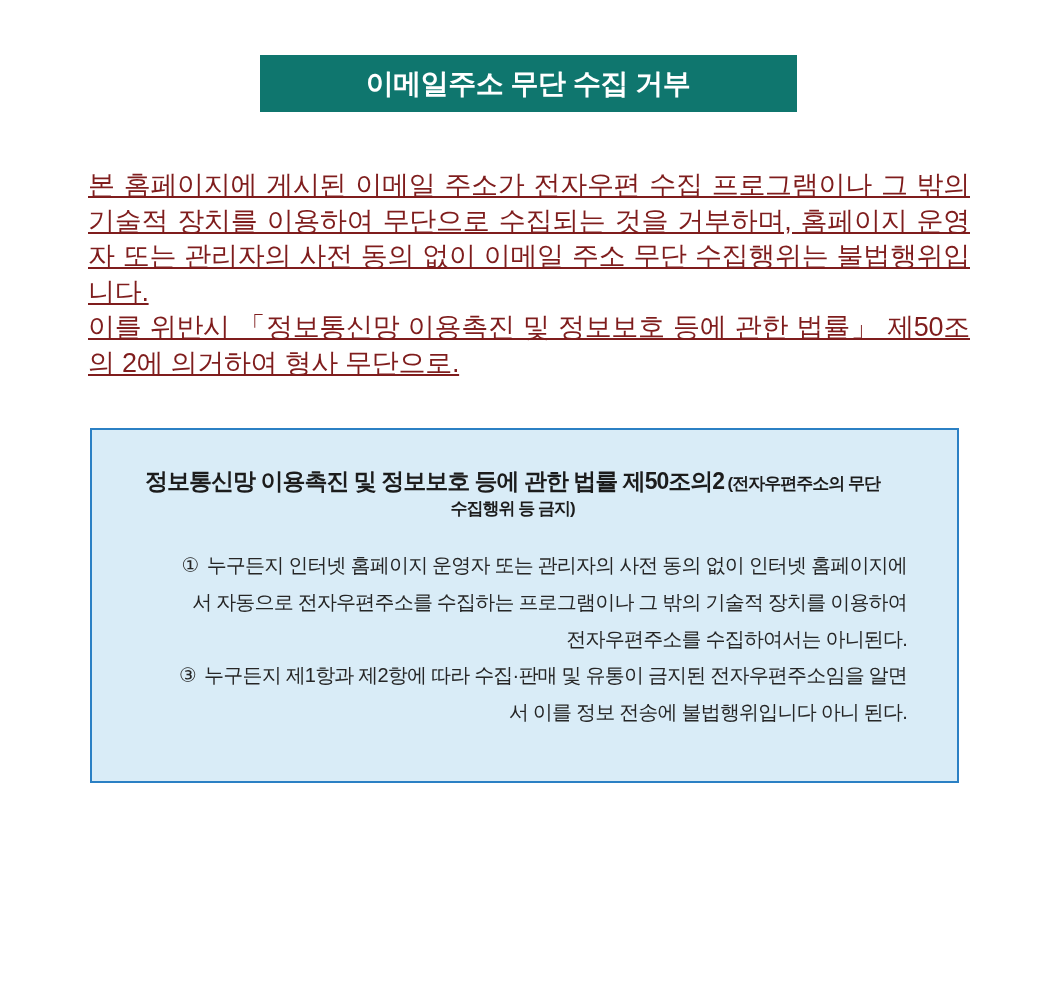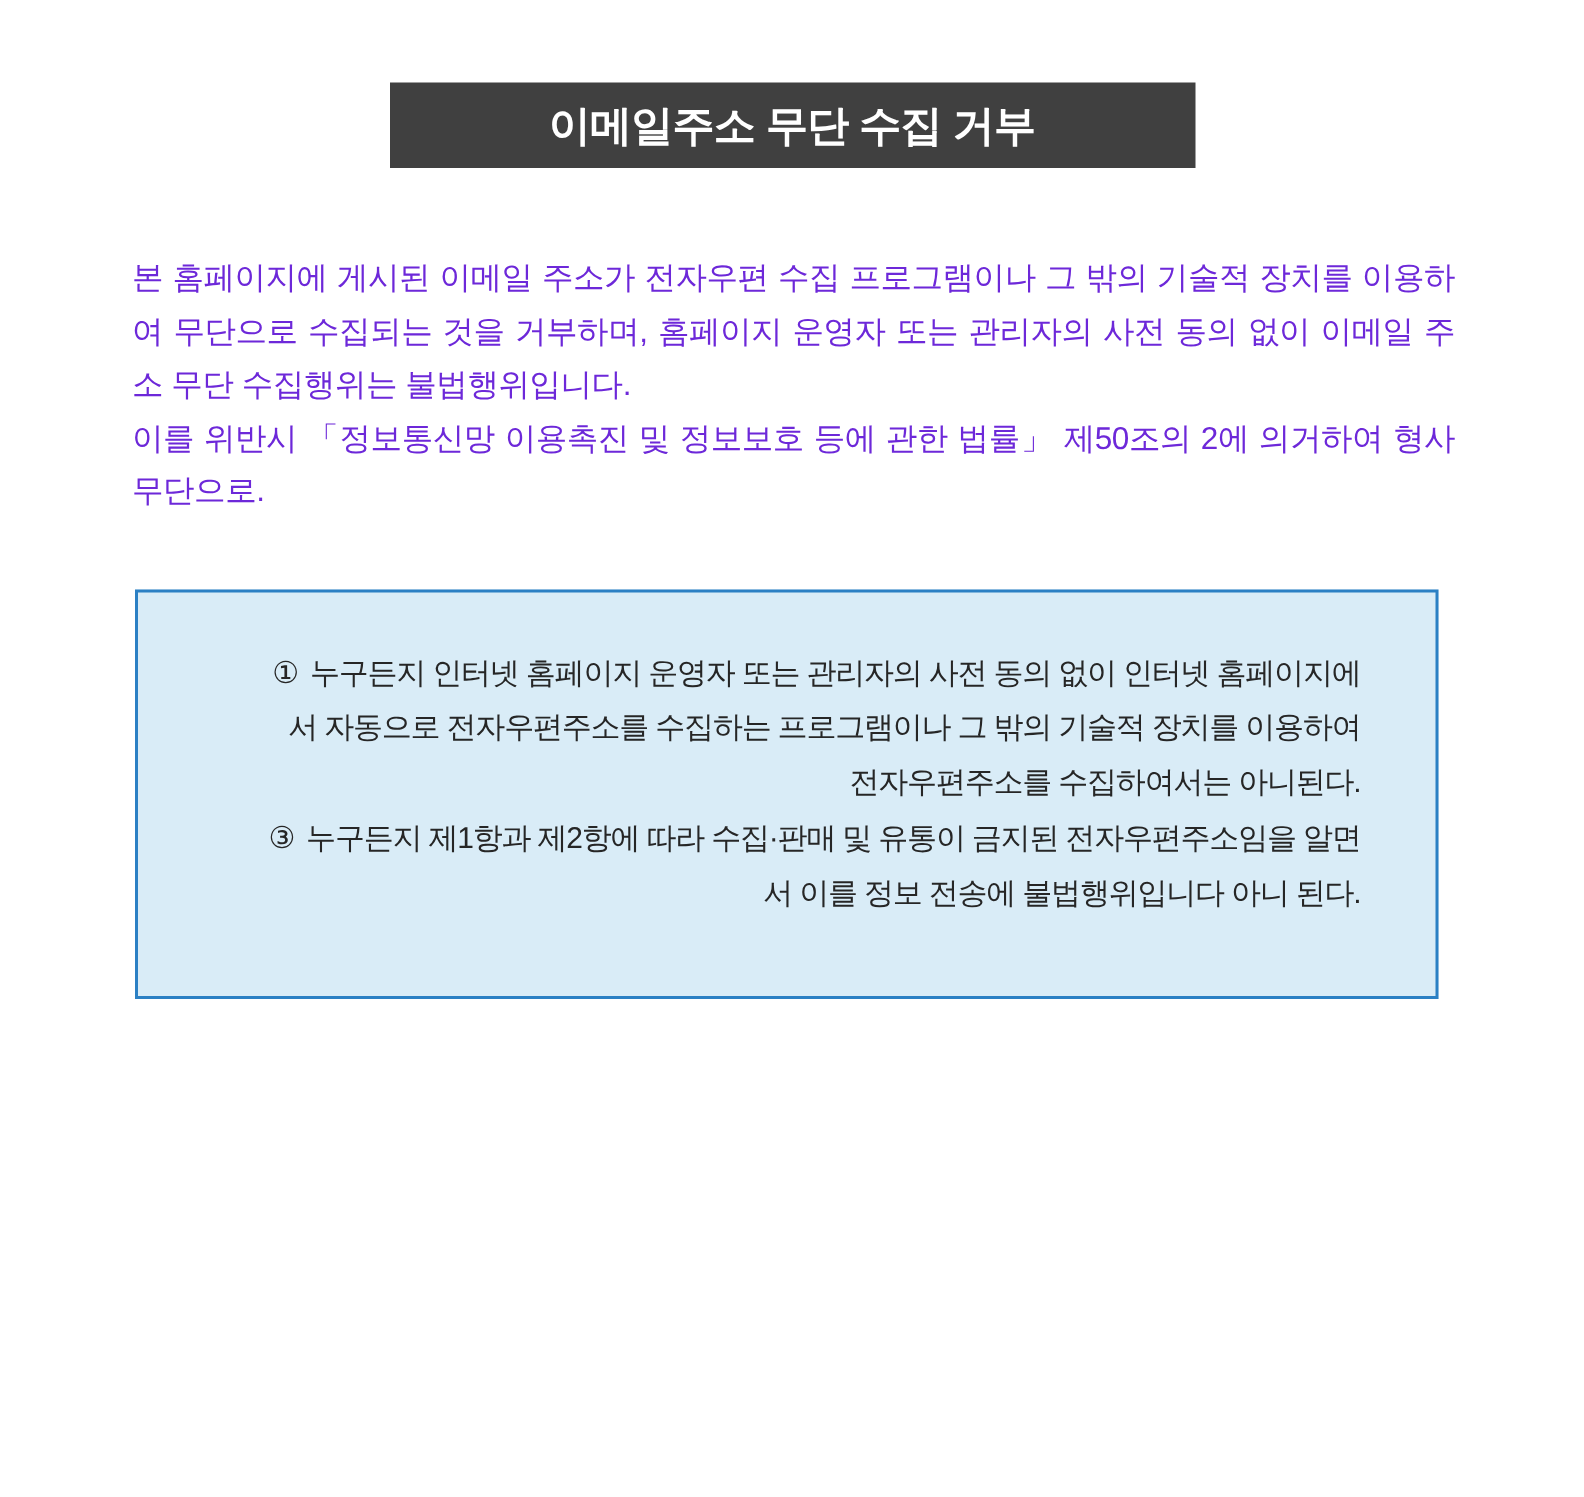--- a/index.html
+++ b/index.html
@@ -13,41 +13,42 @@
     height: 998px;
     background: #ffffff;
     overflow: hidden;
   }
 
   
   .banner {
     width: 537px;
     height: 57px;
     margin: 55px auto 0 auto;
-    background: #404040;
+    background: #0f766e;
     display: flex;
     align-items: center;
     justify-content: center;
   }
   .banner-title {
     color: #ffffff;
     font-size: 28px;
     font-weight: bold;
     letter-spacing: -0.5px;
   }
 
   
   .intro {
     width: 882px;
     margin: 56px 86px 0 88px;
-    color: #6d28d9;
-    font-size: 21px;
+    color: #7f1d1d;
+    font-size: 27px;
     line-height: 35.5px;
     text-align: justify;
     letter-spacing: -0.3px;
+    text-decoration: underline;
   }
   .intro p { margin: 0; }
 
   
   .law-box {
     width: 869px;
     margin: 47px 0 0 90px;
     background: #d9ecf7;
     border: 2px solid #2b80c4;
     padding: 36px 50px 50px 74px;
@@ -85,20 +86,24 @@
   <div class="banner">
     <span class="banner-title">이메일주소 무단 수집 거부</span>
   </div>
 
   <div class="intro">
     <p>본 홈페이지에 게시된 이메일 주소가 전자우편 수집 프로그램이나 그 밖의 기술적 장치를 이용하여 무단으로 수집되는 것을 거부하며, 홈페이지 운영자 또는 관리자의 사전 동의 없이 이메일 주소 무단 수집행위는 불법행위입니다.</p>
     <p>이를 위반시 「정보통신망 이용촉진 및 정보보호 등에 관한 법률」 제50조의 2에 의거하여 형사 무단으로.</p>
   </div>
 
   <div class="law-box">
+    <div class="law-title">
+      <span class="main">정보통신망 이용촉진 및 정보보호 등에 관한 법률 제50조의2</span>
+      <span class="note">(전자우편주소의 무단 수집행위 등 금지)</span>
+    </div>
 
     <div class="law-items">
       <p class="law-item">
         <span class="marker">①</span><span>누구든지 인터넷 홈페이지 운영자 또는 관리자의 사전 동의 없이 인터넷 홈페이지에서 자동으로 전자우편주소를 수집하는 프로그램이나 그 밖의 기술적 장치를 이용하여 전자우편주소를 수집하여서는 아니된다.</span>
       </p>
       <p class="law-item">
         <span class="marker">③</span><span>누구든지 제1항과 제2항에 따라 수집·판매 및 유통이 금지된 전자우편주소임을 알면서 이를 정보 전송에 불법행위입니다 아니 된다.</span>
       </p>
     </div>
   </div>

